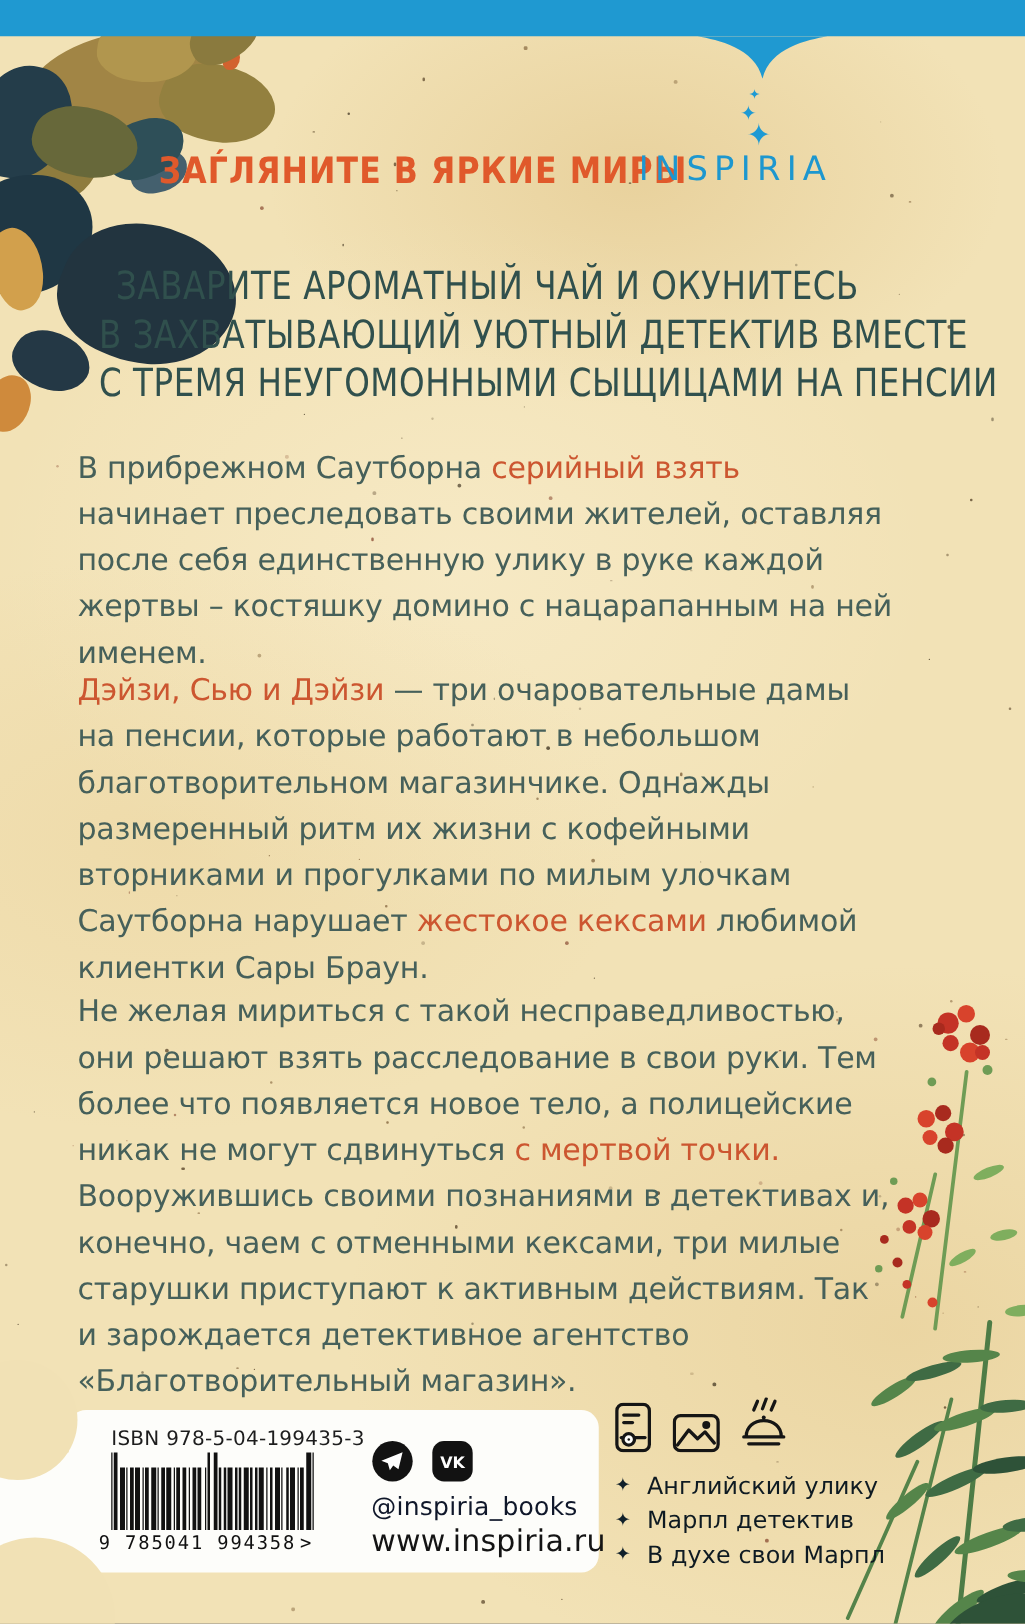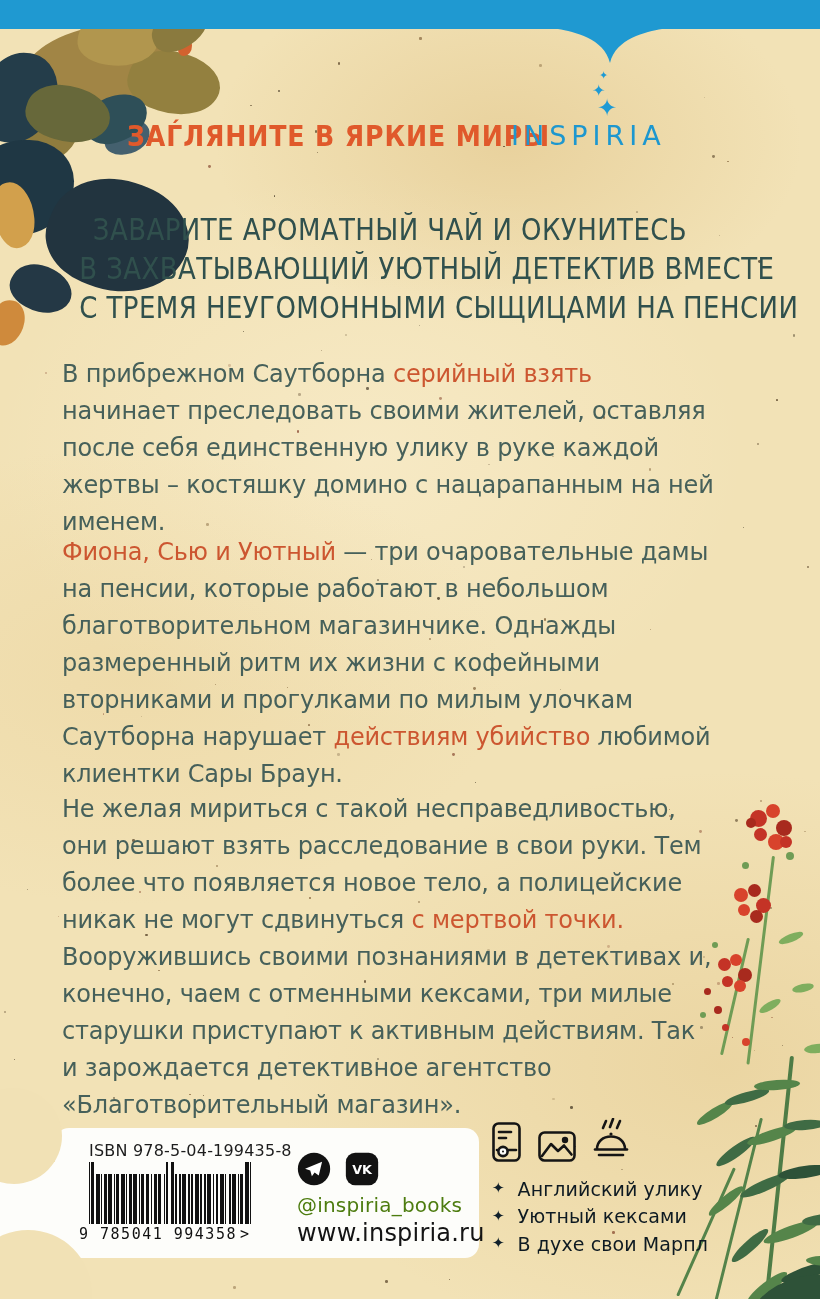--- a/index.html
+++ b/index.html
@@ -53,21 +53,21 @@
   .isbn-box{position:absolute; left:55px; top:1128px; width:424px; height:130px;
     background:#fdfdfa; border-radius:14px;}
   .isbn-text{position:absolute; left:34px; top:13px; font-size:16px; color:#1d1d1d; letter-spacing:.2px; white-space:nowrap;}
   .barcode{position:absolute; left:34px; top:34px; width:176px; height:62px; display:flex; align-items:flex-end;}
   .bar{background:#111;}
   .barcode-digits{position:absolute; left:24px; top:97px; font-family:"DejaVu Sans Mono", monospace;
     font-size:15px; letter-spacing:1.5px; color:#111; white-space:nowrap;}
   .barcode-digits .arrow{margin-left:3px; letter-spacing:0;}
   .social{position:absolute; left:242px; top:24px; width:180px;}
   .sicon{display:inline-block; margin-right:9px; vertical-align:top;}
-  .handle{margin-top:7px; font-size:20px; color:#4d7c0f; letter-spacing:.2px;}
+  .handle{margin-top:7px; font-size:20px; color:#0f172a; letter-spacing:.2px;}
   .website{margin-top:2px; font-size:24px; color:#141414; letter-spacing:.2px;}
   
   .features{position:absolute; left:492px; top:1118px; width:280px;}
   .ficons{display:flex; gap:17px; align-items:flex-end; height:44px;}
   .flist{list-style:none; margin:17px 0 0 0; padding:0;}
   .flist li{display:flex; align-items:center; margin-bottom:8.5px; height:19px;}
   .fstar{font-size:15px; color:#10202a; margin-right:13px; line-height:1;}
   .flabel{font-size:19px; color:#0e1a22; letter-spacing:.1px; white-space:nowrap;}
   svg{display:block;}
 </style>
@@ -298,28 +298,28 @@
   </header>
 
   <section class="headline" id="headline">
       <div class="hl-line">ЗАВАРИТЕ АРОМАТНЫЙ ЧАЙ И ОКУНИТЕСЬ</div>
       <div class="hl-line">В ЗАХВАТЫВАЮЩИЙ УЮТНЫЙ ДЕТЕКТИВ ВМЕСТЕ</div>
       <div class="hl-line">С ТРЕМЯ НЕУГОМОННЫМИ СЫЩИЦАМИ НА ПЕНСИИ</div>
     </section>
 
   <section class="body-copy">
     <p class="para p0"><span>В прибрежном Саутборна </span><span class="acc">серийный взять</span><span> начинает преследовать своими жителей, оставляя после себя единственную улику в руке каждой жертвы – костяшку домино с нацарапанным на ней именем.</span></p>
-    <p class="para p1"><span class="acc">Фиона, Сью и Уютный</span><span> — три очаровательные дамы на пенсии, которые работают в небольшом благотворительном магазинчике. Однажды размеренный ритм их жизни с кофейными вторниками и прогулками по милым улочкам Саутборна нарушает </span><span class="acc">действиям убийство</span><span> любимой клиентки Сары Браун.</span></p>
+    <p class="para p1"><span class="acc">Дэйзи, Сью и Дэйзи</span><span> — три очаровательные дамы на пенсии, которые работают в небольшом благотворительном магазинчике. Однажды размеренный ритм их жизни с кофейными вторниками и прогулками по милым улочкам Саутборна нарушает </span><span class="acc">жестокое кексами</span><span> любимой клиентки Сары Браун.</span></p>
     <p class="para p2"><span>Не желая мириться с такой несправедливостью, они решают взять расследование в свои руки. Тем более что появляется новое тело, а полицейские никак не могут сдвинуться </span><span class="acc">с мертвой точки.</span><span> Вооружившись своими познаниями в детективах и, конечно, чаем с отменными кексами, три милые старушки приступают к активным действиям. Так и зарождается детективное агентство «Благотворительный магазин».</span></p>
   </section>
 
   <div class="footer">
     <div class="tab"></div>
     <div class="isbn-box">
-      <div class="isbn-text">ISBN 978-5-04-199435-8</div>
+      <div class="isbn-text">ISBN 978-5-04-199435-3</div>
       <div class="barcode" id="barcode">
           <div class="bar" style="width: 1.25px; height: 62px; margin-right: 1.1px;"></div>
           <div class="bar" style="width: 2.5px; height: 62px; margin-right: 2.2px;"></div>
           <div class="bar" style="width: 3.75px; height: 50px; margin-right: 1.1px;"></div>
           <div class="bar" style="width: 1.25px; height: 50px; margin-right: 2.2px;"></div>
           <div class="bar" style="width: 2.5px; height: 50px; margin-right: 1.1px;"></div>
           <div class="bar" style="width: 3.75px; height: 50px; margin-right: 2.2px;"></div>
           <div class="bar" style="width: 1.25px; height: 50px; margin-right: 1.1px;"></div>
           <div class="bar" style="width: 2.5px; height: 50px; margin-right: 2.2px;"></div>
           <div class="bar" style="width: 3.75px; height: 50px; margin-right: 1.1px;"></div>
@@ -409,21 +409,21 @@
           </svg>
         </span>
       </div>
       <ul class="flist" id="features-list">
           <li>
             <span class="fstar">✦</span>
             <span class="flabel">Английский улику</span>
           </li>
           <li>
             <span class="fstar">✦</span>
-            <span class="flabel">Уютный кексами</span>
+            <span class="flabel">Марпл детектив</span>
           </li>
           <li>
             <span class="fstar">✦</span>
             <span class="flabel">В духе свои Марпл</span>
           </li>
         </ul>
     </div>
   </div>
 </div>
 

